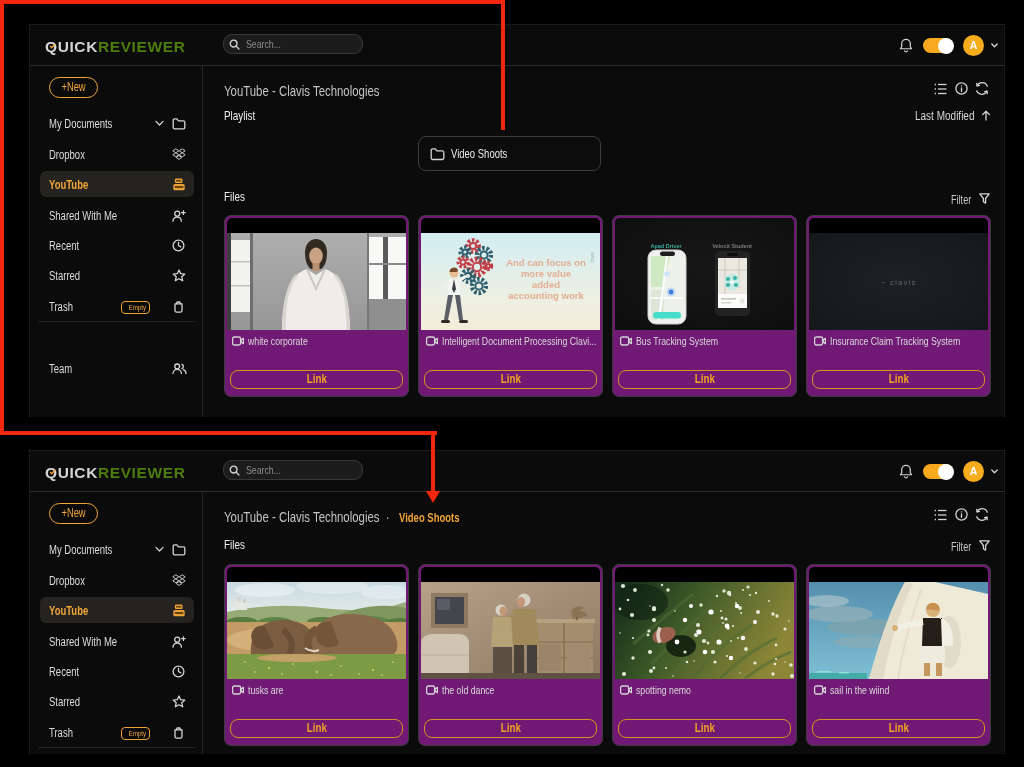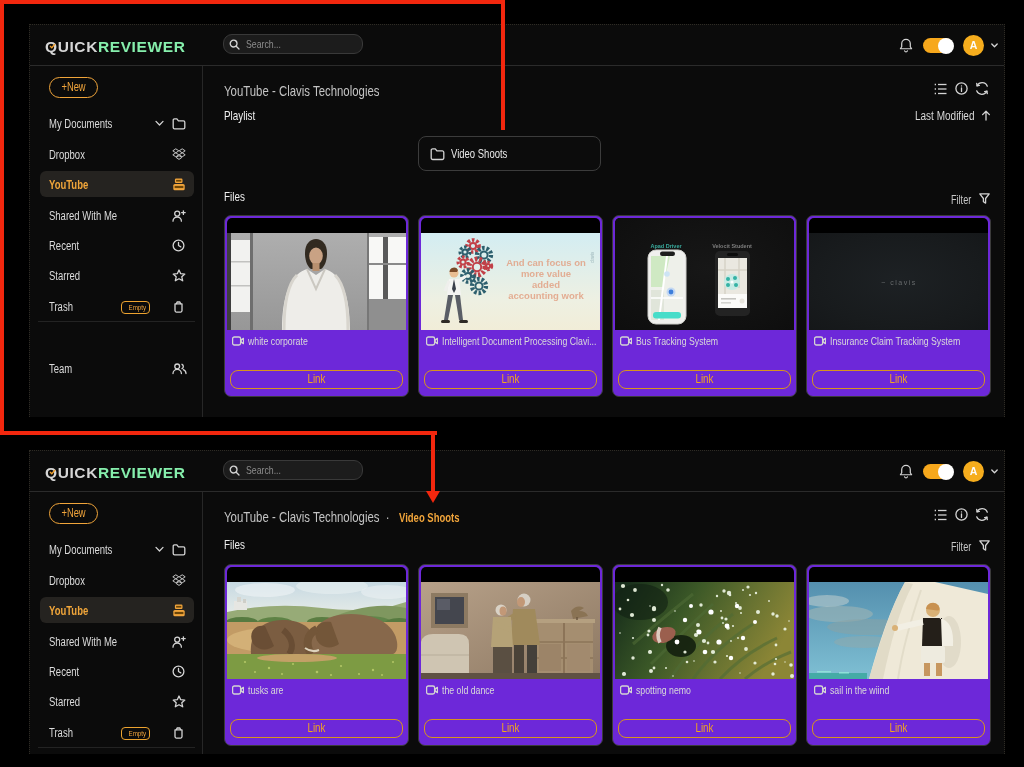--- a/index.html
+++ b/index.html
@@ -3,21 +3,21 @@
 <style>
 *{margin:0;padding:0;box-sizing:border-box}
 html,body{width:1024px;height:767px;background:#000;overflow:hidden;font-family:"Liberation Sans",sans-serif}
 body{position:relative}
 .abs{position:absolute}
 .shot{position:absolute;left:29px;width:976px;background:#0b0b0b;border:1px dotted #2e2b24}
 #s1{top:24px;height:393px;border-bottom:none}
 #s2{top:450px;height:304px;border-bottom:none}
 
 .logo{position:absolute;left:15px;top:13px;font-weight:bold;font-size:15.5px;letter-spacing:.6px;color:#d6d6d6;white-space:nowrap}
-.logo .or{color:#86efac}
+.logo .or{color:#4d7c0f}
 .srch{position:absolute;left:193px;top:9px;width:140px;height:20px;border:1px solid #393939;border-radius:9px;background:#1c1c1c;color:#8c8c8c;font-size:11.5px;line-height:18px;padding-left:22px}
 .hline{position:absolute;left:0;right:0;top:40px;height:1px;background:#2b2b2b}
 .vline{position:absolute;left:172px;top:41px;bottom:0;width:1px;background:#272727}
 .tgl{position:absolute;left:893px;top:13px;width:30px;height:15px;border-radius:8px;background:#f7a81c}
 .tgl .knob{position:absolute;right:-0.5px;top:-0.5px;width:16px;height:16px;border-radius:50%;background:#fff}
 .ava{position:absolute;left:933px;top:10px;width:21px;height:21px;border-radius:50%;background:#f6ad1d;color:#fcfcfc;font-size:10.5px;font-weight:600;text-align:center;line-height:21px}
 
 .new{position:absolute;left:19px;top:52px;width:49px;height:21px;border:1.4px solid #f1a53a;border-radius:11px;color:#f2a53b;font-size:12px;font-weight:normal;text-align:center;line-height:18px}
 .row{position:absolute;left:0;width:172px;height:20px;font-size:12.5px;color:#dcdcdc}
 .row .t{position:absolute;left:19px;top:0;line-height:20px;transform:scaleX(.76);transform-origin:0 50%;white-space:nowrap}
@@ -27,30 +27,30 @@
 .sep{position:absolute;left:8px;top:296px;width:157px;height:1px;background:#232323}
 
 .h1{position:absolute;left:194px;top:58px;font-size:15px;line-height:15px;color:#c4c4c4;white-space:nowrap;transform:scaleX(.76);transform-origin:0 50%}
 .h1 .vs{color:#f1a53b;font-weight:bold;font-size:12.5px;margin-left:4px}
 .lastmod{position:absolute;left:885px;top:84px;font-size:12.5px;color:#d8d8d8;transform:scaleX(.8);transform-origin:0 50%;white-space:nowrap}
 .lbl{position:absolute;font-size:13px;line-height:13px;font-weight:normal;color:#efefef;transform:scaleX(.76);transform-origin:0 50%}
 .filter{position:absolute;left:921px;font-size:12px;color:#c6c6c6;transform:scaleX(.76);transform-origin:0 50%}
 .fcard{position:absolute;top:111px;width:183px;height:35px;border:1px solid #3c3c3c;border-radius:8px;background:#0c0c0c}
 .fcard .t{position:absolute;left:32px;top:0;line-height:34px;font-size:12.5px;color:#e9e9e9;transform:scaleX(.76);transform-origin:0 50%;white-space:nowrap}
 .fcard svg{position:absolute;left:11px;top:10px}
-.card{position:absolute;width:185px;height:182px;border:1px solid #3b3b3b;border-radius:7px;background:#6d28d9}
+.card{position:absolute;width:185px;height:182px;border:1px solid #3b3b3b;border-radius:7px;background:#701a75}
 #s1 .card{top:190px}
 #s2 .card{top:113px}
 .c1{left:194px}.c2{left:388px}.c3{left:582px}.c4{left:776px}
 .thumb{position:absolute;left:2px;top:2px;right:2px;height:112px;background:#000;overflow:hidden;border-radius:5px 5px 0 0}
 .frame{position:absolute;left:0;right:0;top:15px;height:97px}
 .framefull{position:absolute;left:0;right:0;top:0;height:112px}
 .trow{position:absolute;left:7px;top:119px;height:12px}
 .title{position:absolute;left:23px;top:119px;font-size:11.5px;color:#d9d9d9;white-space:nowrap;transform:scaleX(.76);transform-origin:0 50%}
-.link{position:absolute;left:5px;right:5px;top:154px;height:19px;border:1.5px solid #d6941e;border-radius:8px;text-align:center;line-height:16px;font-size:12.5px;font-weight:normal;color:#f0a41f}
+.link{position:absolute;left:5px;right:5px;top:154px;height:19px;border:1.5px solid #d6941e;border-radius:8px;text-align:center;line-height:16px;font-size:12.5px;font-weight:bold;color:#f0a41f}
 
 .rl{position:absolute;background:#f2270e;z-index:50}
 .rhead{position:absolute;z-index:50;width:0;height:0;border-left:7px solid transparent;border-right:7px solid transparent;border-top:12px solid #f2270e}
 svg{display:block}
 .sxc{display:inline-block;transform:scaleX(.78);transform-origin:50% 50%}
 .srch .sx{display:inline-block;transform:scaleX(.76);transform-origin:0 50%}
 .icg{stroke:#d4d4d4;fill:none;stroke-width:1.3;stroke-linecap:round;stroke-linejoin:round}
 </style></head>
 <body>
 

